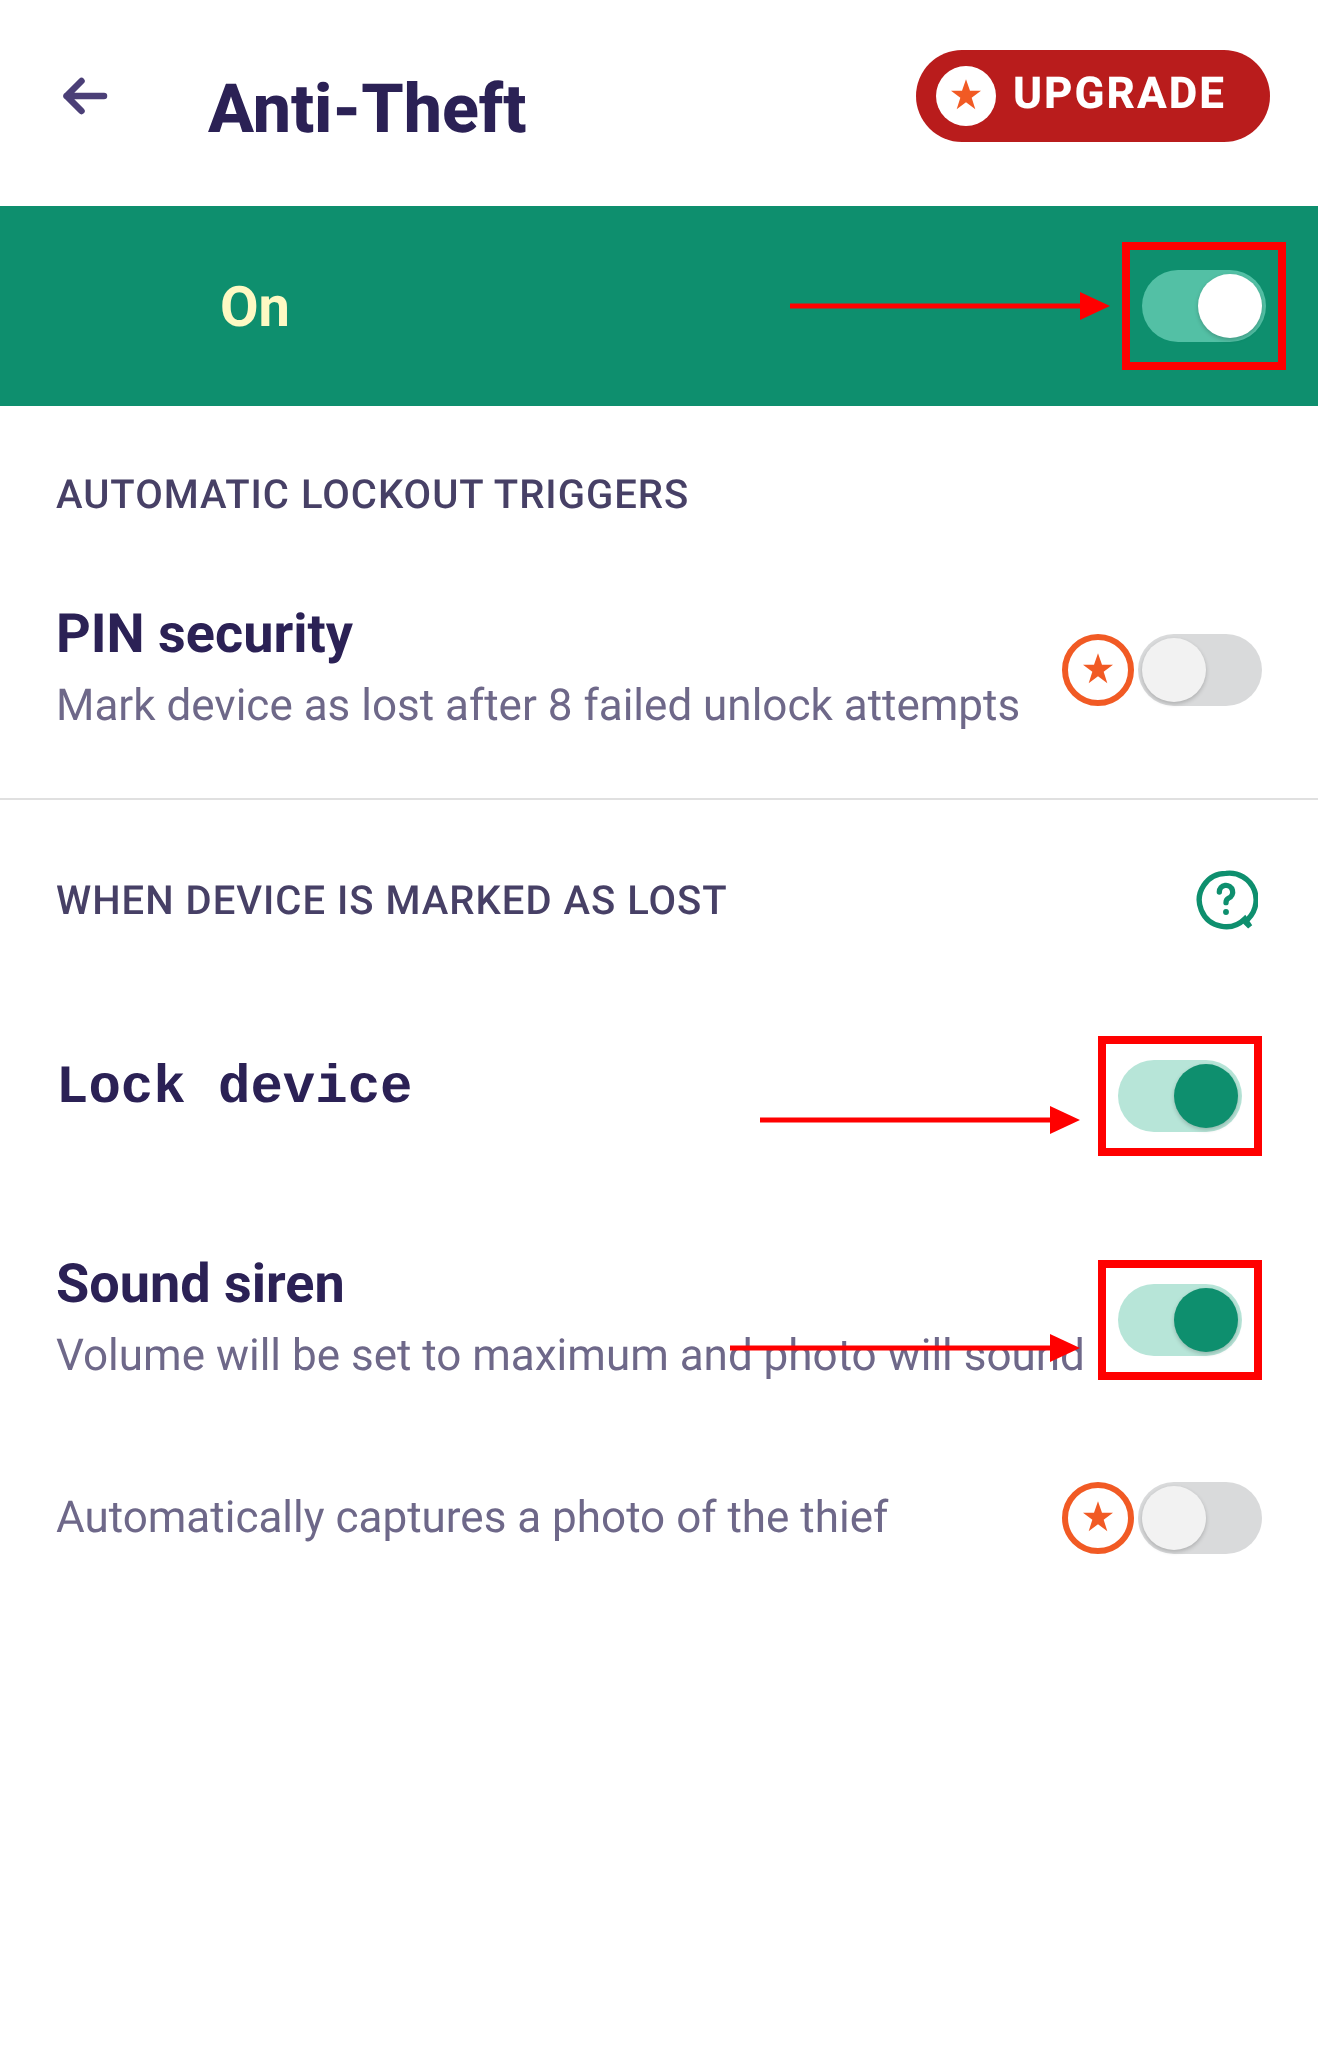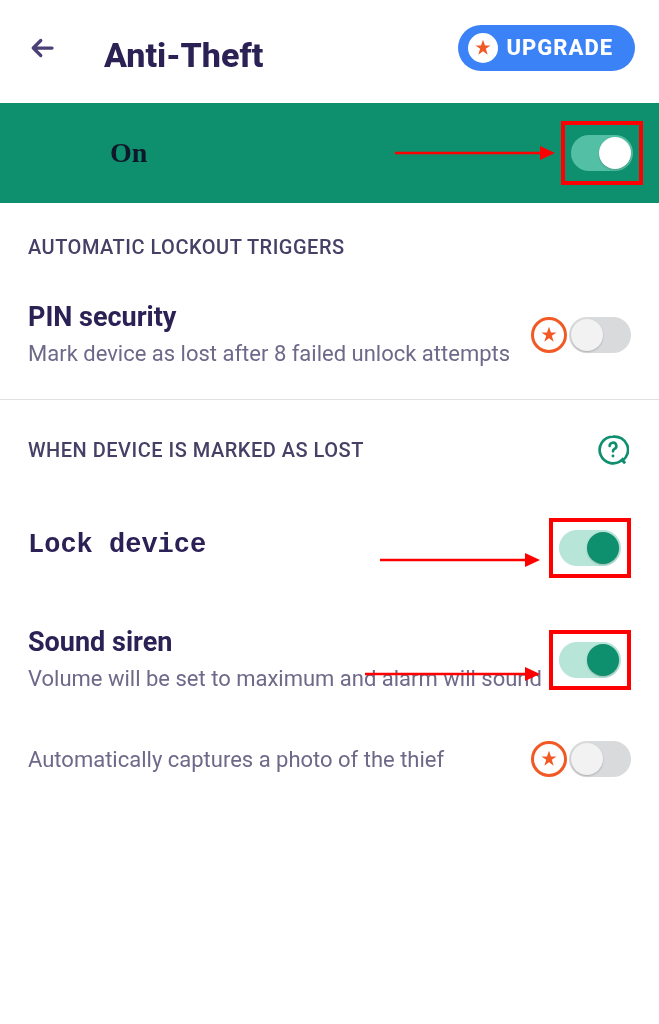--- a/index.html
+++ b/index.html
@@ -29,21 +29,21 @@
     }
     .header-title {
       font-size: 34px;
       font-weight: 800;
       color: #2B2155;
       margin-left: 44px;
       flex: 1;
       margin-top: 15px;
     }
     .upgrade-btn {
-      background: #3b82f6;
+      background: #b91c1c;
       border-radius: 28px;
       padding: 8px 22px 8px 10px;
       display: flex;
       align-items: center;
       gap: 8px;
       cursor: pointer;
     }
     .upgrade-star-circle {
       width: 30px;
       height: 30px;
@@ -57,27 +57,26 @@
     .upgrade-text {
       color: #fff;
       font-weight: 800;
       font-size: 22px;
       letter-spacing: 1px;
     }
 
     
     .status-banner {
       background: #0E8F6E;
-      color: #0f172a;
+      color: #fef9c3;
       height: 100px;
       display: flex;
       align-items: center;
       padding: 0 28px 0 110px;
       position: relative;
-      font-family: Liberation Serif, serif;
     }
     .status-label {
       font-size: 28px;
       font-weight: 700;
       flex: 1;
     }
     .banner-arrow {
       position: absolute;
       top: 50%;
       left: 395px;
@@ -267,21 +266,21 @@
   </div>
 </div>
 
 <div class="setting-row">
   <svg class="row-arrow" style="left:365px;top:62px;" width="175" height="20">
     <line x1="0" y1="10" x2="160" y2="10" stroke="#FF0000" stroke-width="2.5"></line>
     <polygon points="160,3 175,10 160,17" fill="#FF0000"></polygon>
   </svg>
   <div class="setting-text">
     <div class="setting-title">Sound siren</div>
-    <div class="setting-desc">Volume will be set to maximum and alarm will sound</div>
+    <div class="setting-desc">Volume will be set to maximum and photo will sound</div>
   </div>
   <div class="red-box">
     <div class="toggle on green">
       <div class="toggle-knob"></div>
     </div>
   </div>
 </div>
 
 <div class="setting-row">
   <div class="setting-text">

